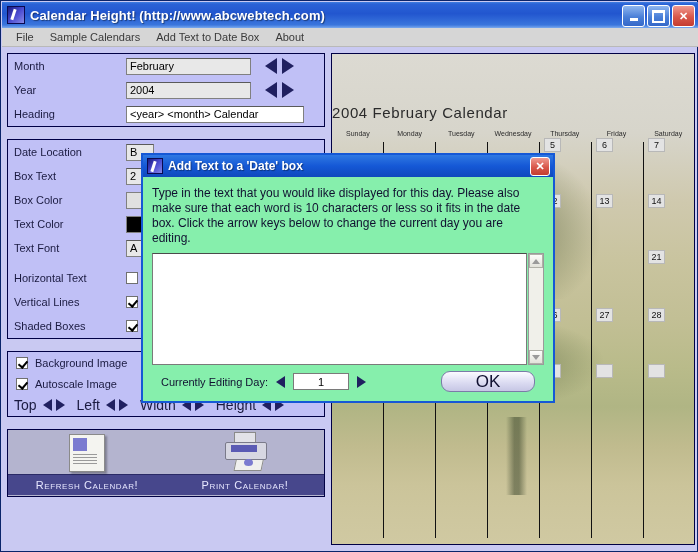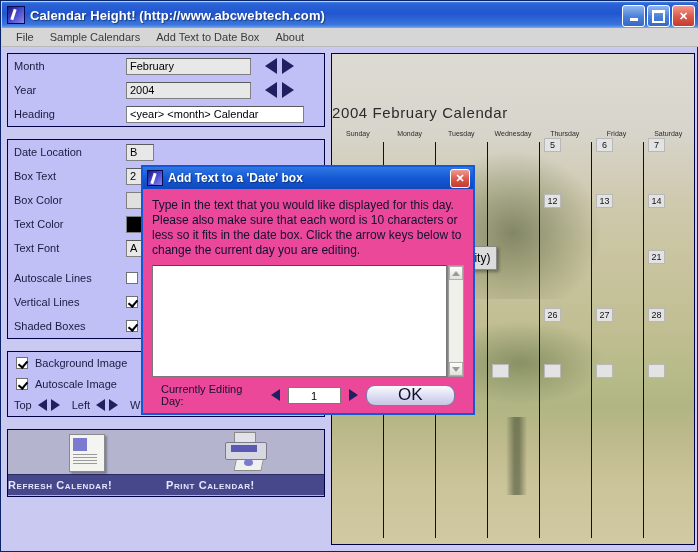--- a/index.html
+++ b/index.html
@@ -79,36 +79,36 @@
     width:12px;height:12px;background:#fff;border:1px solid #707070;
     display:inline-block;position:relative;box-sizing:border-box;flex:0 0 auto;
   }
   .cbx.on:after{
     content:"";position:absolute;left:3px;top:1px;width:4px;height:7px;
     border:solid #000;border-width:0 2px 2px 0;transform:rotate(40deg);
   }
   .cbrow{display:flex;align-items:center;height:21px;padding:0 8px;gap:7px;}
   .cbrow .lbl2{font-size:11px;color:#1a1a40;}
   .dimrow{display:flex;align-items:center;height:22px;padding:0 6px;gap:4px;}
-  .dimrow .dl{font-size:11px;color:#1a1a40;margin-right:2px;}
+  .dimrow .dl{font-size:14px;color:#1a1a40;margin-right:2px;}
   
   .langrow{display:flex;align-items:center;height:34px;padding:0 8px;gap:9px;}
   .langlbl{font-size:12px;color:#1a1a40;letter-spacing:.5px;font-variant:small-caps;
            font-weight:bold;margin-right:14px;}
   .flag{width:26px;height:16px;border:1px solid #3a3a3a;display:block;}
   
   .actions{background:#b4b4cf;border:1px solid #000044;height:66px;position:relative;}
   .actinner{display:flex;height:44px;}
   .actcell{flex:1;display:flex;align-items:center;justify-content:center;}
   .actbar{
     height:20px;background:#47478c;display:flex;
     border-top:1px solid #2a2a66;
   }
   .actbar div{
-    flex:1;text-align:left;color:#e6e6ff;font-size:11px;font-weight:bold;
+    flex:1;text-align:center;color:#e6e6ff;font-size:11px;font-weight:normal;
     font-variant:small-caps;letter-spacing:.6px;line-height:20px;
   }
   .doc-ic{width:44px;height:40px;position:relative;}
   .doc-ic .pg{
     position:absolute;left:4px;top:2px;width:34px;height:36px;background:#f4f4f0;
     border:1px solid #8a8a8a;box-shadow:2px 2px 2px rgba(0,0,0,.3);
   }
   .doc-ic .bl{position:absolute;left:8px;top:6px;width:14px;height:13px;background:#7b7bd0;}
   .doc-ic .ln{position:absolute;left:8px;width:24px;height:1px;background:#9a9a9a;}
   .prn-ic{width:46px;height:40px;position:relative;}
@@ -157,22 +157,22 @@
     text-align:center;line-height:13px;box-sizing:border-box;
   }
   .cell.blank{background:#e3e3e3;}
   .tooltip{
     position:absolute;background:#dcdcdc;border:1px solid #8a8a8a;
     font-size:12px;color:#000;padding:4px 6px;white-space:nowrap;
     box-shadow:2px 2px 3px rgba(0,0,0,.35);
   }
   
   .dlg{
-    position:absolute;left:140px;top:164px;width:334px;height:250px;
-    background:#ec4899;border:2px solid #1558d6;box-sizing:border-box;
+    position:absolute;left:140px;top:152px;width:414px;height:250px;
+    background:#86efac;border:2px solid #1558d6;box-sizing:border-box;
   }
   .dlg-title{
     height:22px;background:linear-gradient(to bottom,#2f79e2,#1558d6 50%,#0f49bd);
     display:flex;align-items:center;position:relative;
   }
   .dlg-title .title-icon{width:14px;height:14px;margin-left:4px;margin-right:5px;}
   .dlg-title span.t{color:#fff;font-size:12px;font-weight:bold;text-shadow:1px 1px 1px rgba(0,0,0,.4);}
   .dlg-close{
     position:absolute;right:3px;top:2px;width:18px;height:17px;border:1px solid #fff;border-radius:3px;
     background:linear-gradient(to bottom,#f09a90,#d8574a 55%,#c43c30);
@@ -278,21 +278,21 @@
       <div class="row">
         <div class="lbl">Text Color</div>
         <div class="swatch" style="background:#000000"></div>
       </div>
       <div class="row">
         <div class="lbl">Text Font</div>
         <div class="tinput" style="width:28px">A</div>
       </div>
       <div style="height:6px"></div>
       <div class="row">
-        <div class="lbl">Autoscale Lines</div>
+        <div class="lbl">Horizontal Text</div>
         <div class="cbx"></div>
       </div>
       <div class="row">
         <div class="lbl">Vertical Lines</div>
         <div class="cbx on"></div>
       </div>
       <div class="row">
         <div class="lbl">Shaded Boxes</div>
         <div class="cbx on"></div>
       </div>

